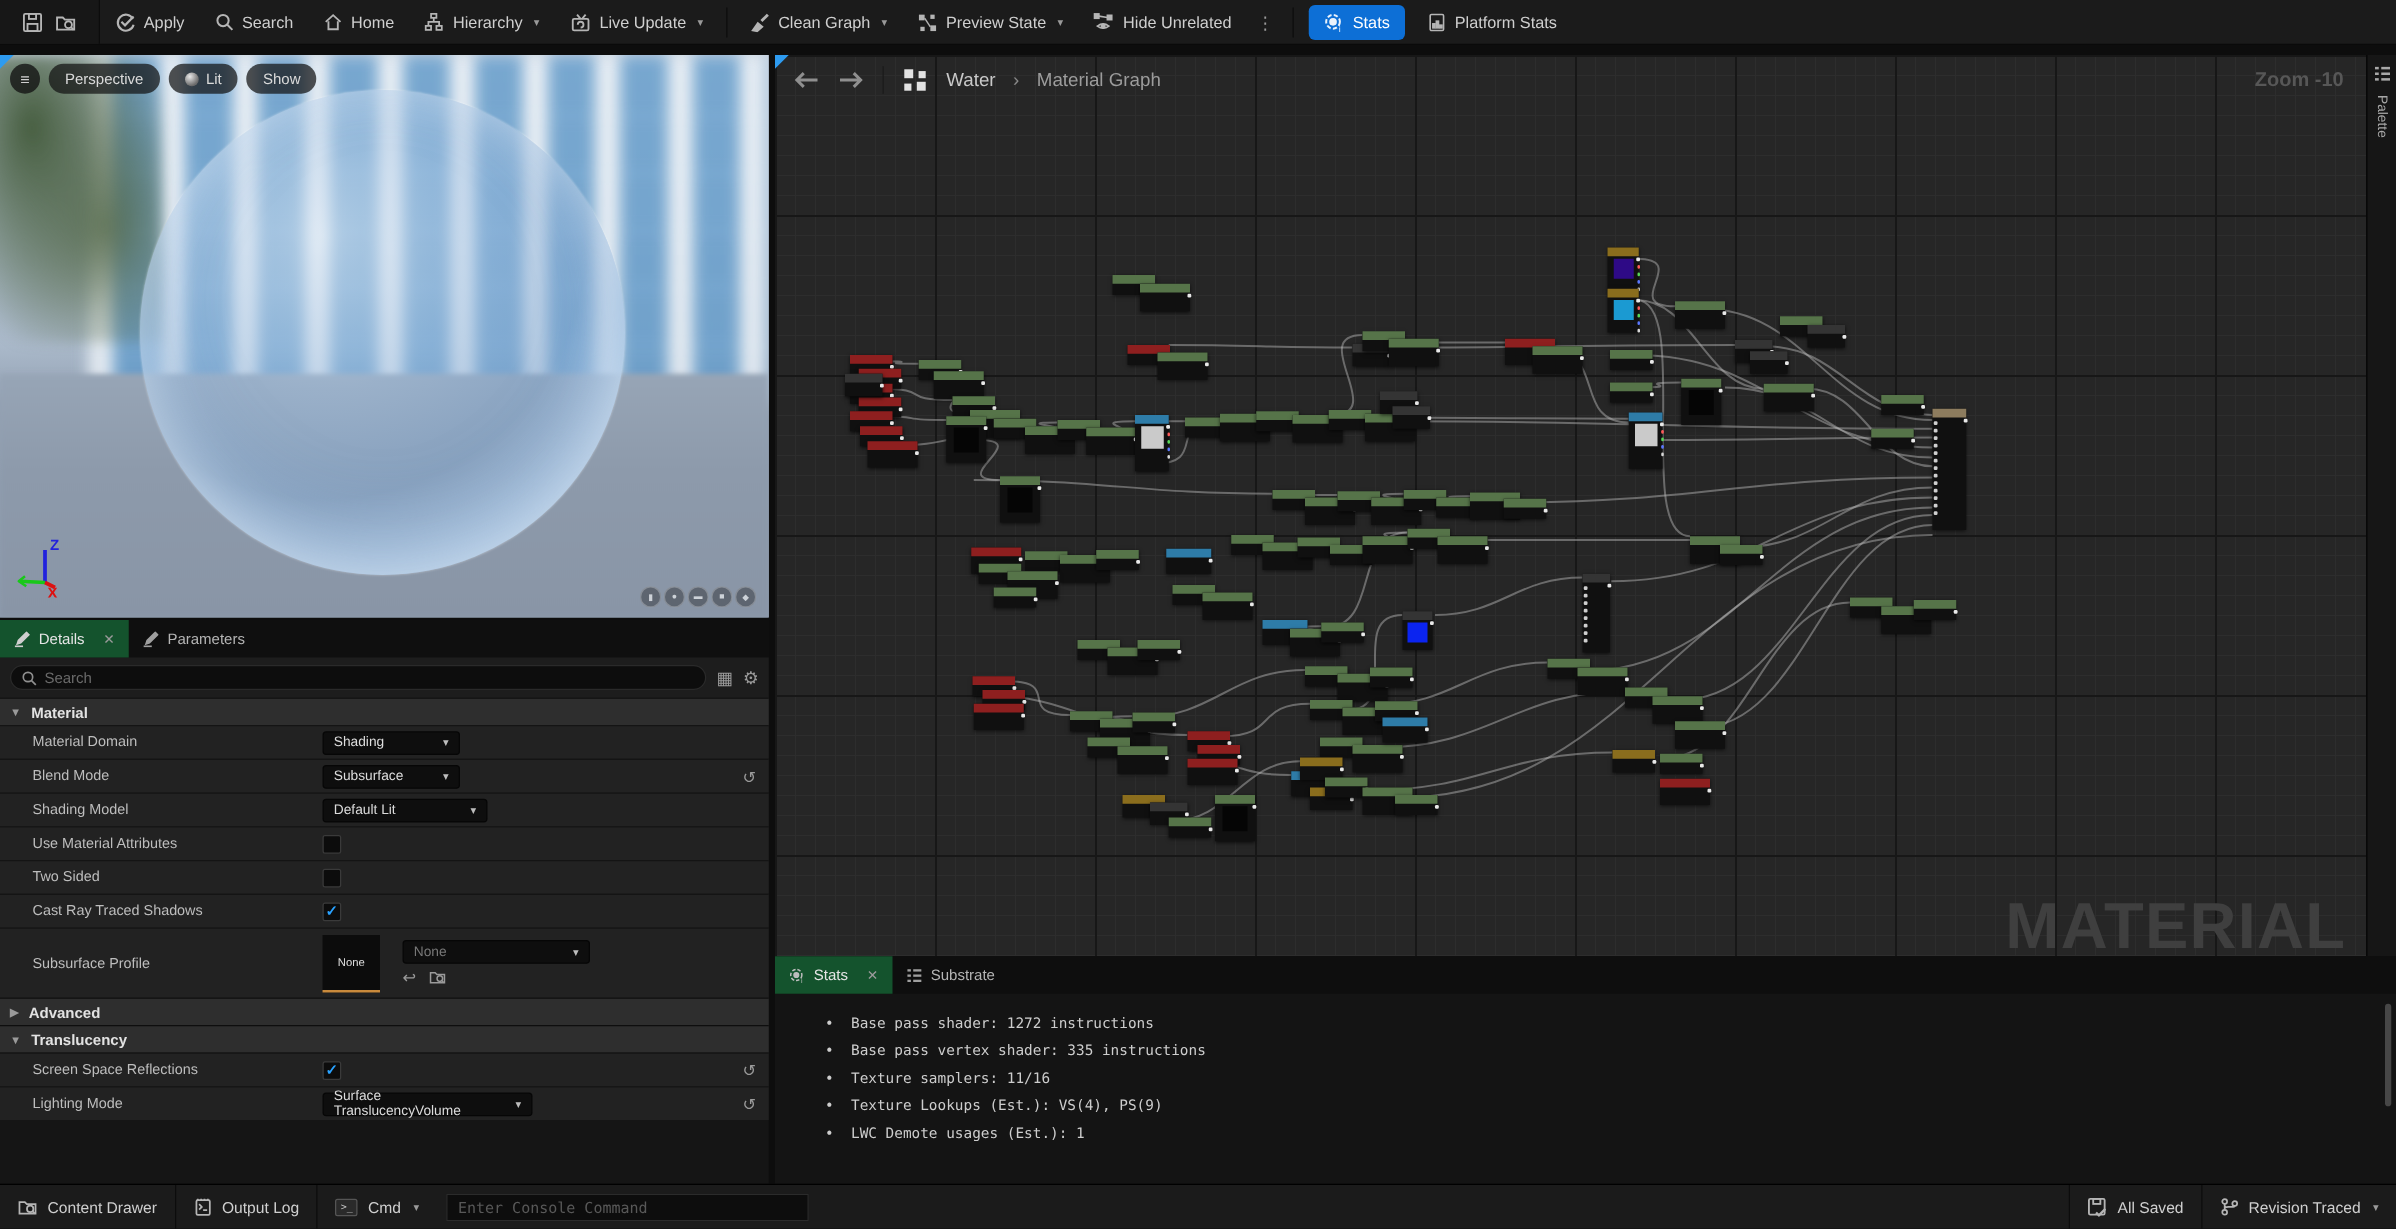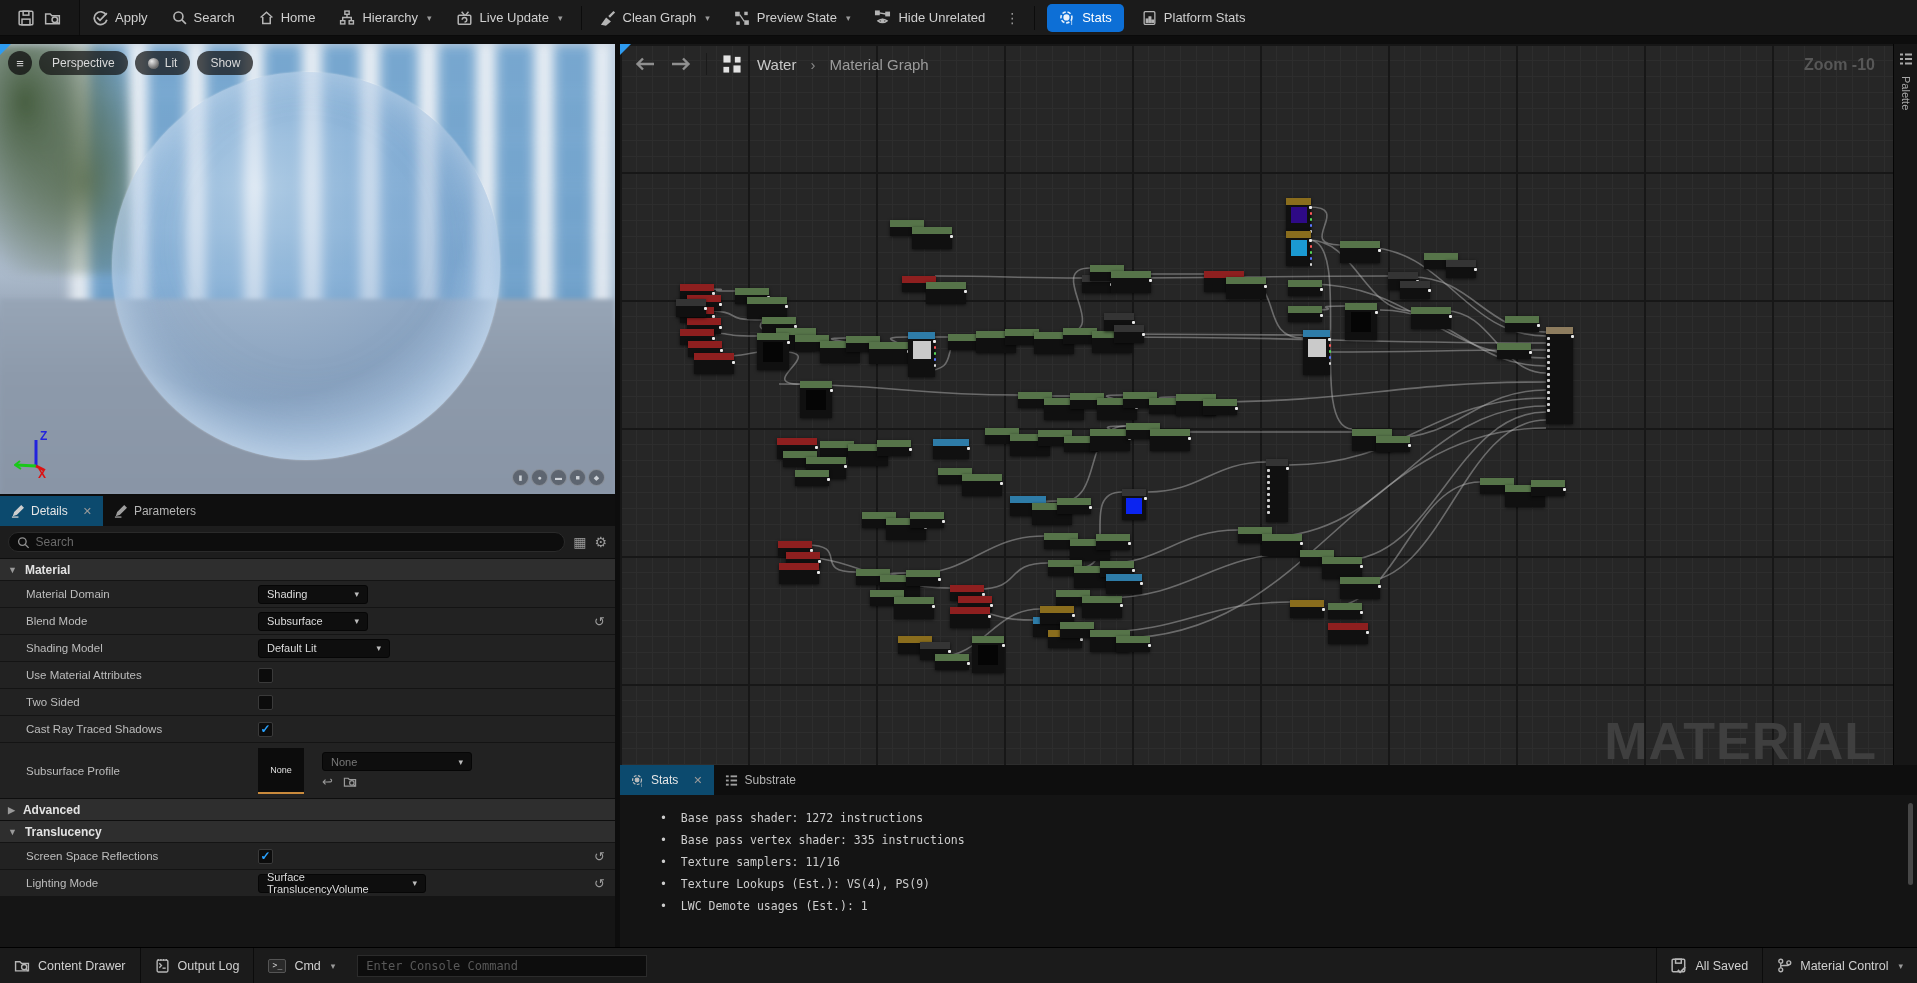--- a/index.html
+++ b/index.html
@@ -52,21 +52,21 @@
   .vp-shape { width:17px; height:17px; border-radius:50%; background:rgba(40,42,46,.45);
        border:1px solid rgba(170,175,182,.55); color:#cdd2d8; font-size:7px;
        display:flex; align-items:center; justify-content:center; }
   #axis-gizmo { position:absolute; left:14px; bottom:16px; z-index:6; }
 
   
   #details { position:absolute; left:0; top:496px; width:615px; height:451px; background:#151515; }
   .tabbar { height:30px; background:#0f0f0f; display:flex; align-items:flex-end; }
   .tab { height:30px; display:flex; align-items:center; gap:7px; padding:0 11px;
          color:#b5b5b5; font-size:12px; }
-  .tab.active { background:#0c4a6e; color:#e6e6e6; }
+  .tab.active { background:#14532d; color:#e6e6e6; }
   .tab .x { color:#9a9a9a; font-size:11px; margin-left:8px; }
   .search-row { display:flex; align-items:center; gap:8px; padding:6px 8px; background:#1d1d1d; }
   .search-box { flex:1; height:20px; background:#0d0d0d; border:1px solid #2a2a2a; border-radius:10px;
        display:flex; align-items:center; gap:6px; padding:0 8px; }
   .search-box input { background:transparent; border:none; outline:none; color:#cfcfcf; font-size:12px; width:100%; }
   .search-box input::placeholder { color:#6a6a6a; }
   .mini-ic { color:#9a9a9a; font-size:14px; line-height:1; }
   .cat-row { height:22px; background:#2e2e2e; color:#e2e2e2; font-size:12px; font-weight:bold;
        display:flex; align-items:center; gap:8px; padding:0 8px; border-top:1px solid #0e0e0e; }
   .cat-row .chev { color:#9a9a9a; font-size:9px; }
@@ -1139,19 +1139,19 @@
           </svg>
         <span>All Saved</span>
       </div>
       <div class="sb-btn">
         <svg class="ic" width="15" height="15" viewBox="0 0 14 14" fill="none" stroke="#b5b5b5" stroke-width="1.3">
           <circle cx="3.5" cy="3" r="1.8"></circle>
             <circle cx="3.5" cy="11" r="1.8"></circle>
             <circle cx="11" cy="4.5" r="1.8"></circle>
           <path d="M3.5 4.8 V9.2 M3.5 8 C3.5 6 11 8 11 6.3"></path>
           </svg>
-        <span>Material Control</span>
+        <span>Revision Traced</span>
         <span class="caret">▾</span>
       </div>
     </div>
   </div>
 
 </div>
 
 </body></html>

